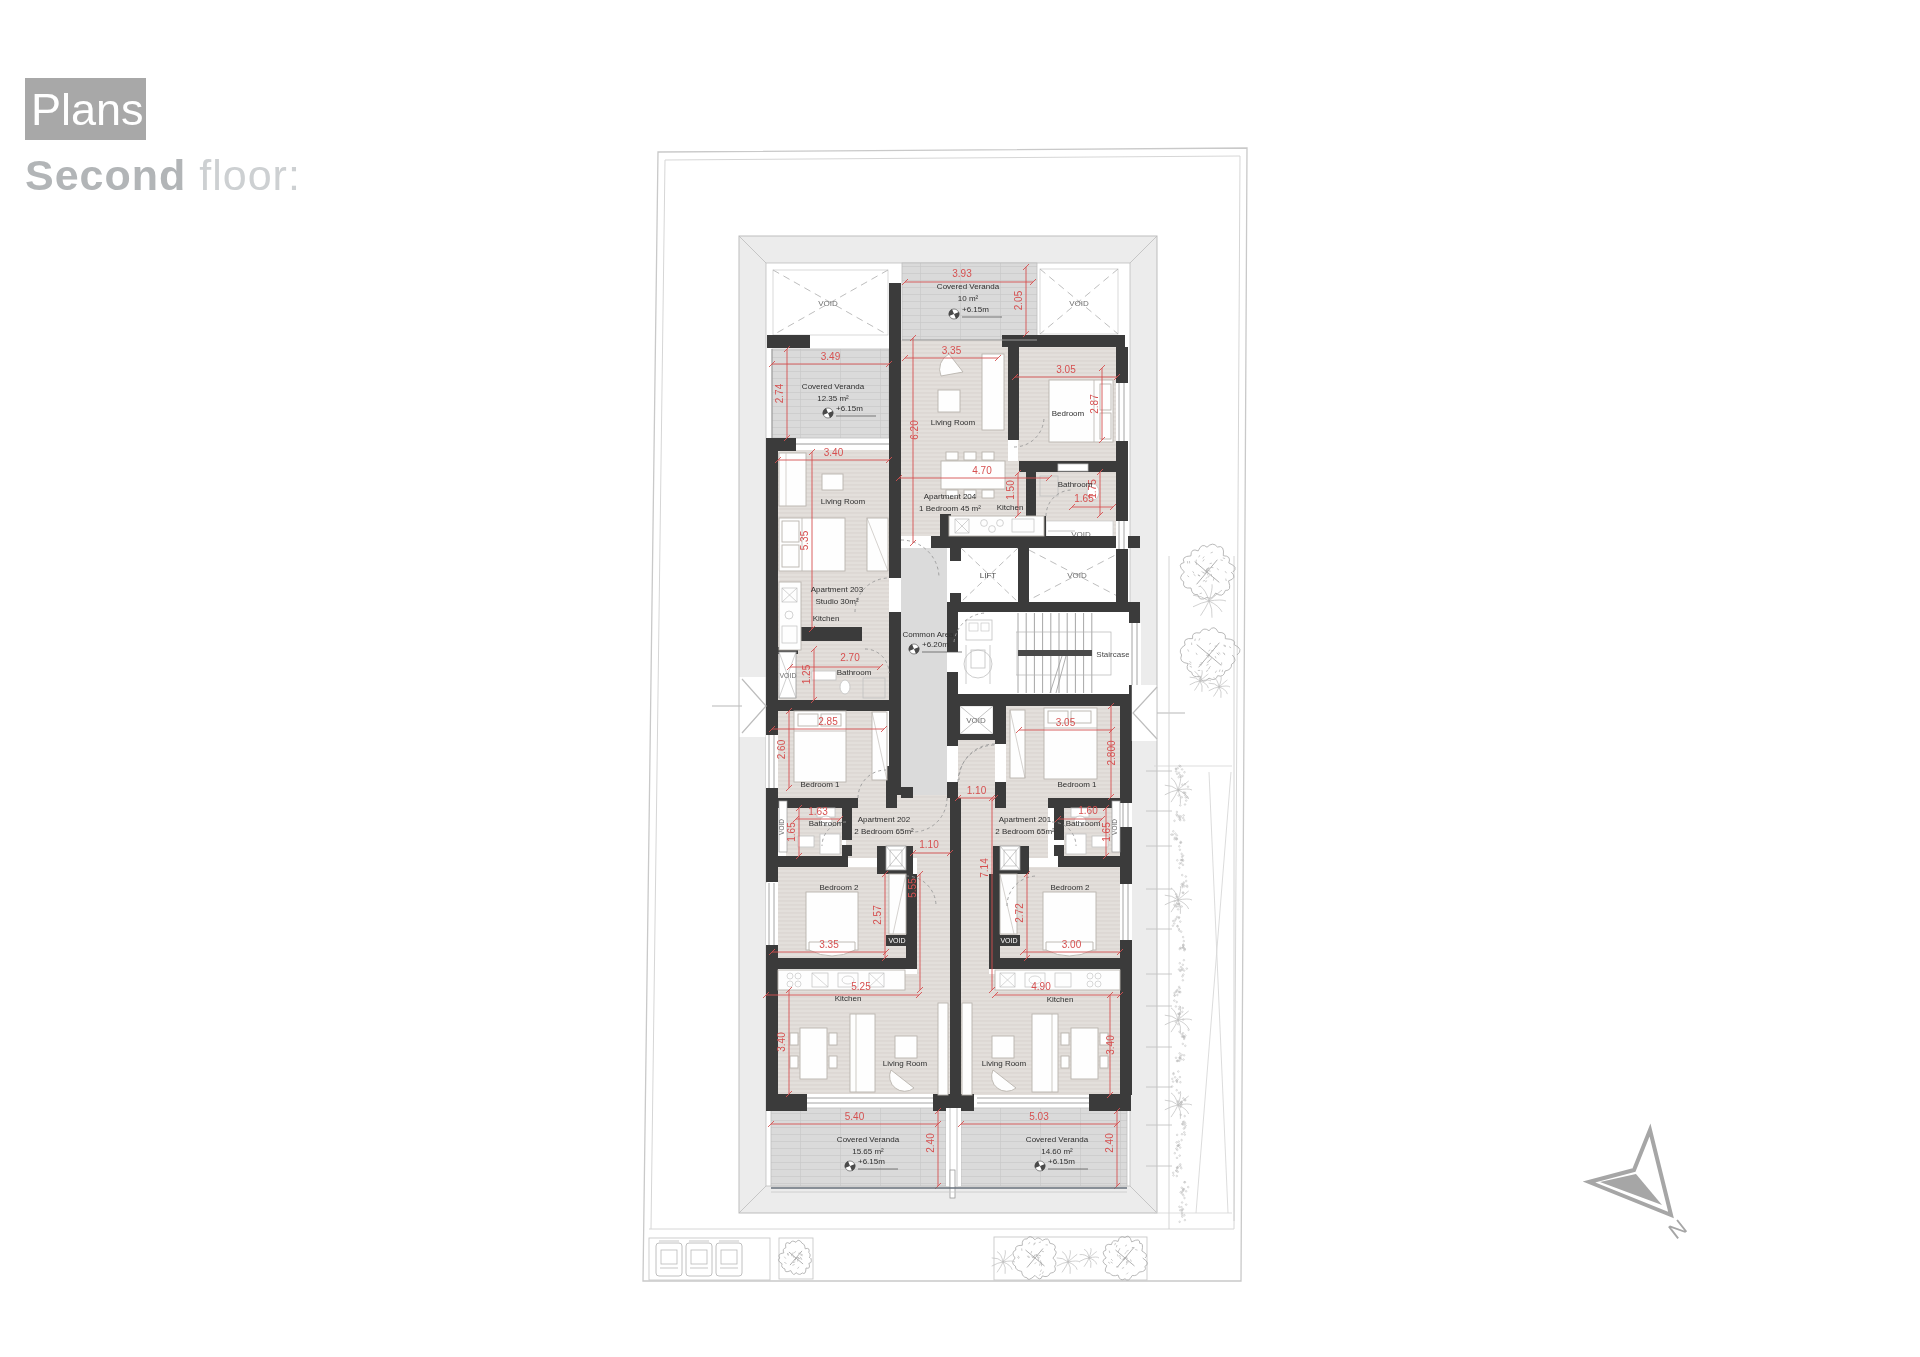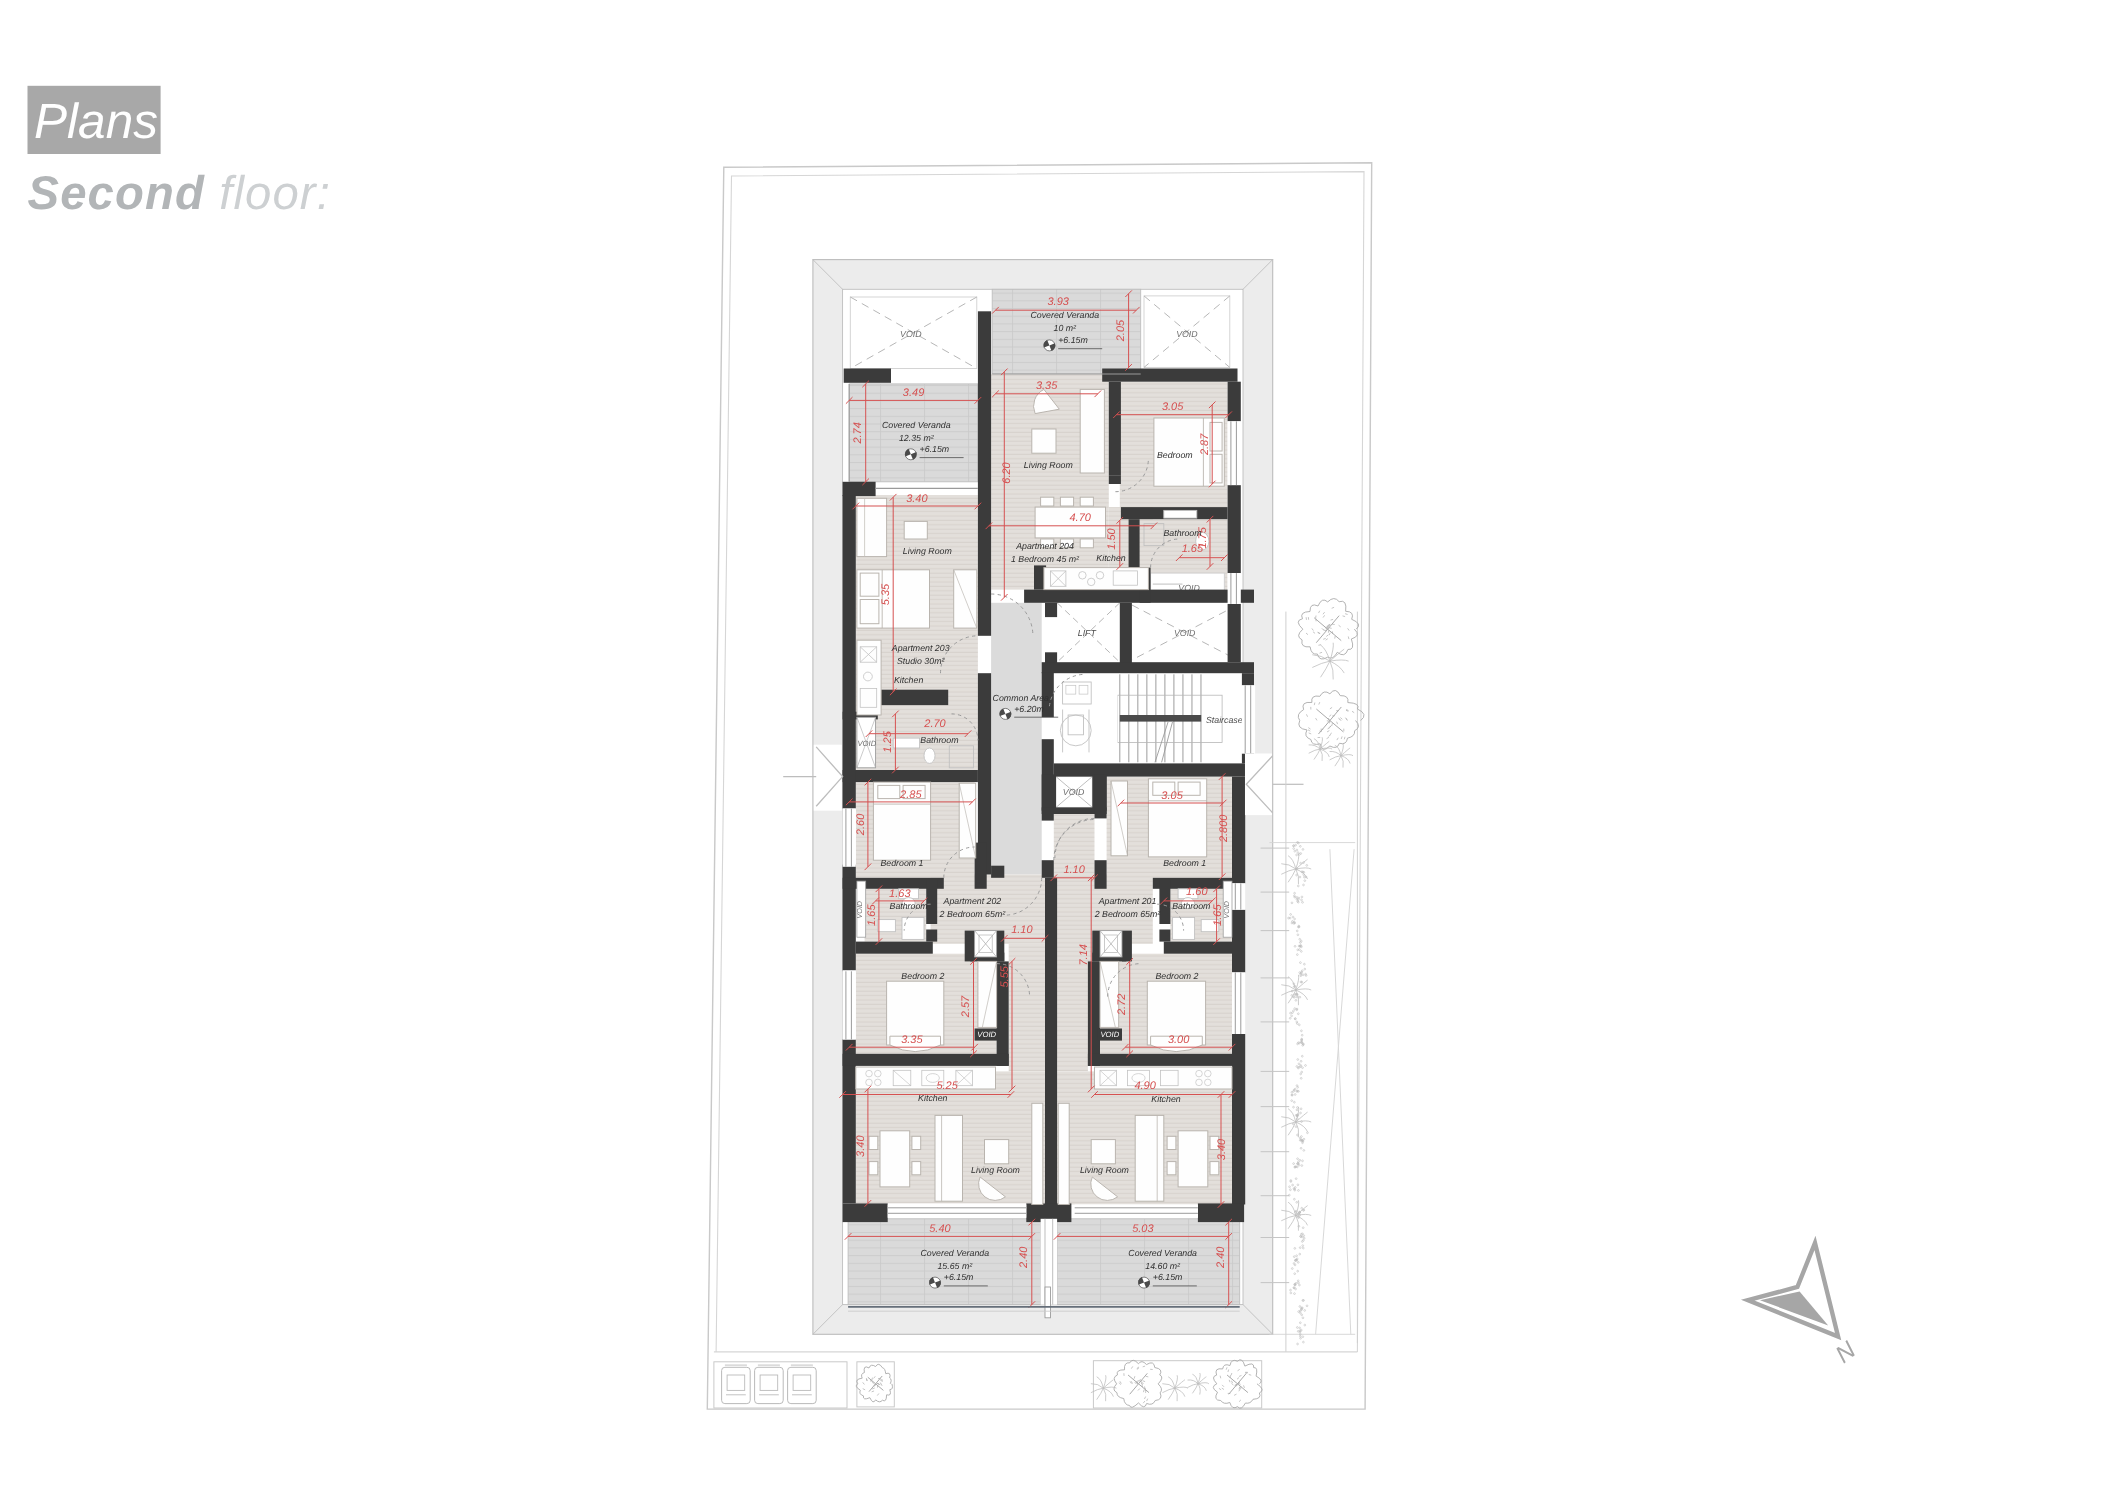--- a/index.html
+++ b/index.html
@@ -1,14 +1,14 @@
 <!DOCTYPE html>
 <html><head><meta charset="utf-8"><style>
 html,body{margin:0;padding:0;background:#fff;}
-.wrap{position:relative;width:1852px;height:1357px;background:#fff;overflow:hidden;font-family:"Liberation Sans",sans-serif;font-style:italic;}
+.wrap{position:relative;width:1852px;height:1357px;background:#fff;overflow:hidden;font-family:"Liberation Sans",sans-serif;}
 </style></head><body>
 <div class="wrap">
 <svg width="1920" height="1357" viewBox="0 0 1920 1357">
 <defs>
 <pattern id="hatch" width="4" height="4" patternUnits="userSpaceOnUse">
           <rect width="4" height="4" fill="#e3dfdb"></rect>
           <line x1="0" y1="1" x2="4" y2="1" stroke="#d3cdc7" stroke-width="0.7"></line>
         </pattern>
 <pattern id="hatchv" width="4" height="4" patternUnits="userSpaceOnUse">
           <rect width="4" height="4" fill="#e0dcd8"></rect>

